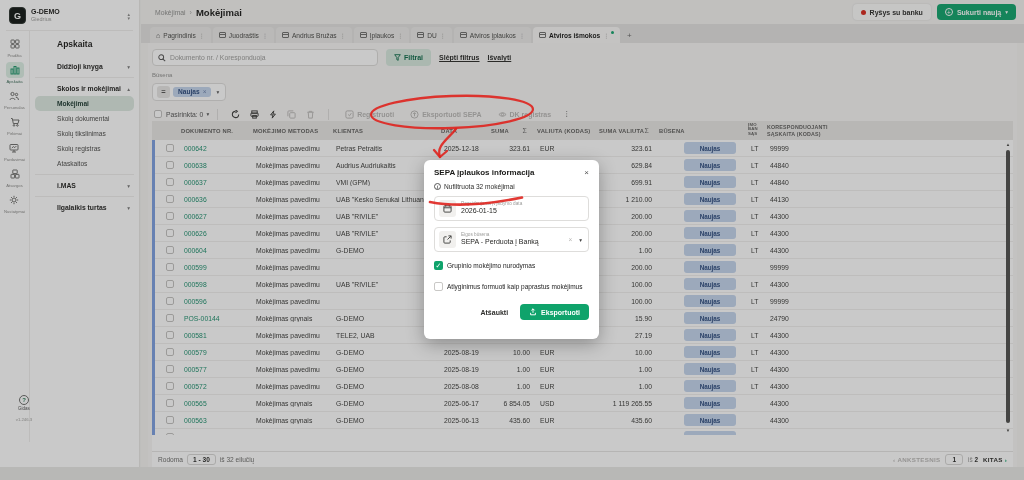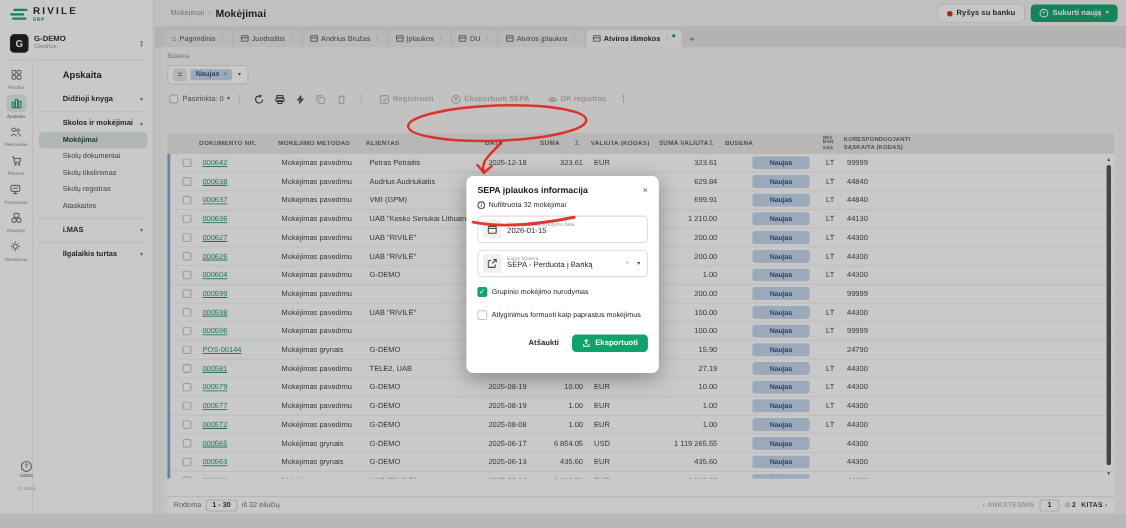--- a/index.html
+++ b/index.html
@@ -178,31 +178,20 @@
   .m-export svg { stroke:#fff; }
 
   .annotations { position:absolute; inset:0; z-index:70; pointer-events:none; }
 </style>
 </head>
 <body>
 
 <div class="app">
 
   <div class="sidebar">
-    <div class="logo-row">
-      <span class="logo-bars">
-          <i></i>
-          <i></i>
-          <i></i>
-        </span>
-      <span>
-        <div class="brand-name">RIVILE</div>
-        <div class="brand-sub">ERP</div>
-      </span>
-    </div>
     <div class="account-row">
       <span class="account-logo">G</span>
       <span class="account-texts">
         <div class="account-name">G-DEMO</div>
         <div class="account-user">Giedrius</div>
       </span>
       <span class="updown">▴<br>▾</span>
     </div>
     <div class="sidebar-body">
       <div class="rail">
@@ -373,20 +362,37 @@
         <div class="tab active">
           <span class="win-ico"></span>
           <span class="t-label">Atviros išmokos</span>
           <span class="t-dots">⋮</span>
           <span class="green-sup"></span>
         </div>
         <div class="tab-add">+</div>
       </div>
 
     <div class="content">
+      <div class="search-row">
+        <div class="search-box">
+          <svg width="8" height="8" viewBox="0 0 10 10" fill="none" stroke="#555" stroke-width="1.3">
+              <circle cx="4" cy="4" r="3"></circle>
+              <line x1="6.3" y1="6.3" x2="9" y2="9"></line>
+            </svg>
+          <input placeholder="Dokumento nr. / Koresponduoja" style="">
+        </div>
+        <div class="filtrai-btn">
+          <svg width="7" height="7" viewBox="0 0 10 10" fill="none" stroke="#0c6b49" stroke-width="1.3">
+              <path d="M1 1 H9 L6 5 V9 L4 8 V5 Z"></path>
+            </svg>
+          <span>Filtrai</span>
+        </div>
+        <span class="link-btn">Slėpti filtrus</span>
+        <span class="link-btn">Išvalyti</span>
+      </div>
 
       <div class="busena-wrap">
         <div class="busena-label">Būsena</div>
         <div class="busena-control">
           <span class="op-box">=</span>
           <span class="chip">
             <span class="c-label">Naujas</span>
             <span class="c-close">×</span>
           </span>
           <span class="busena-chev">▾</span>

